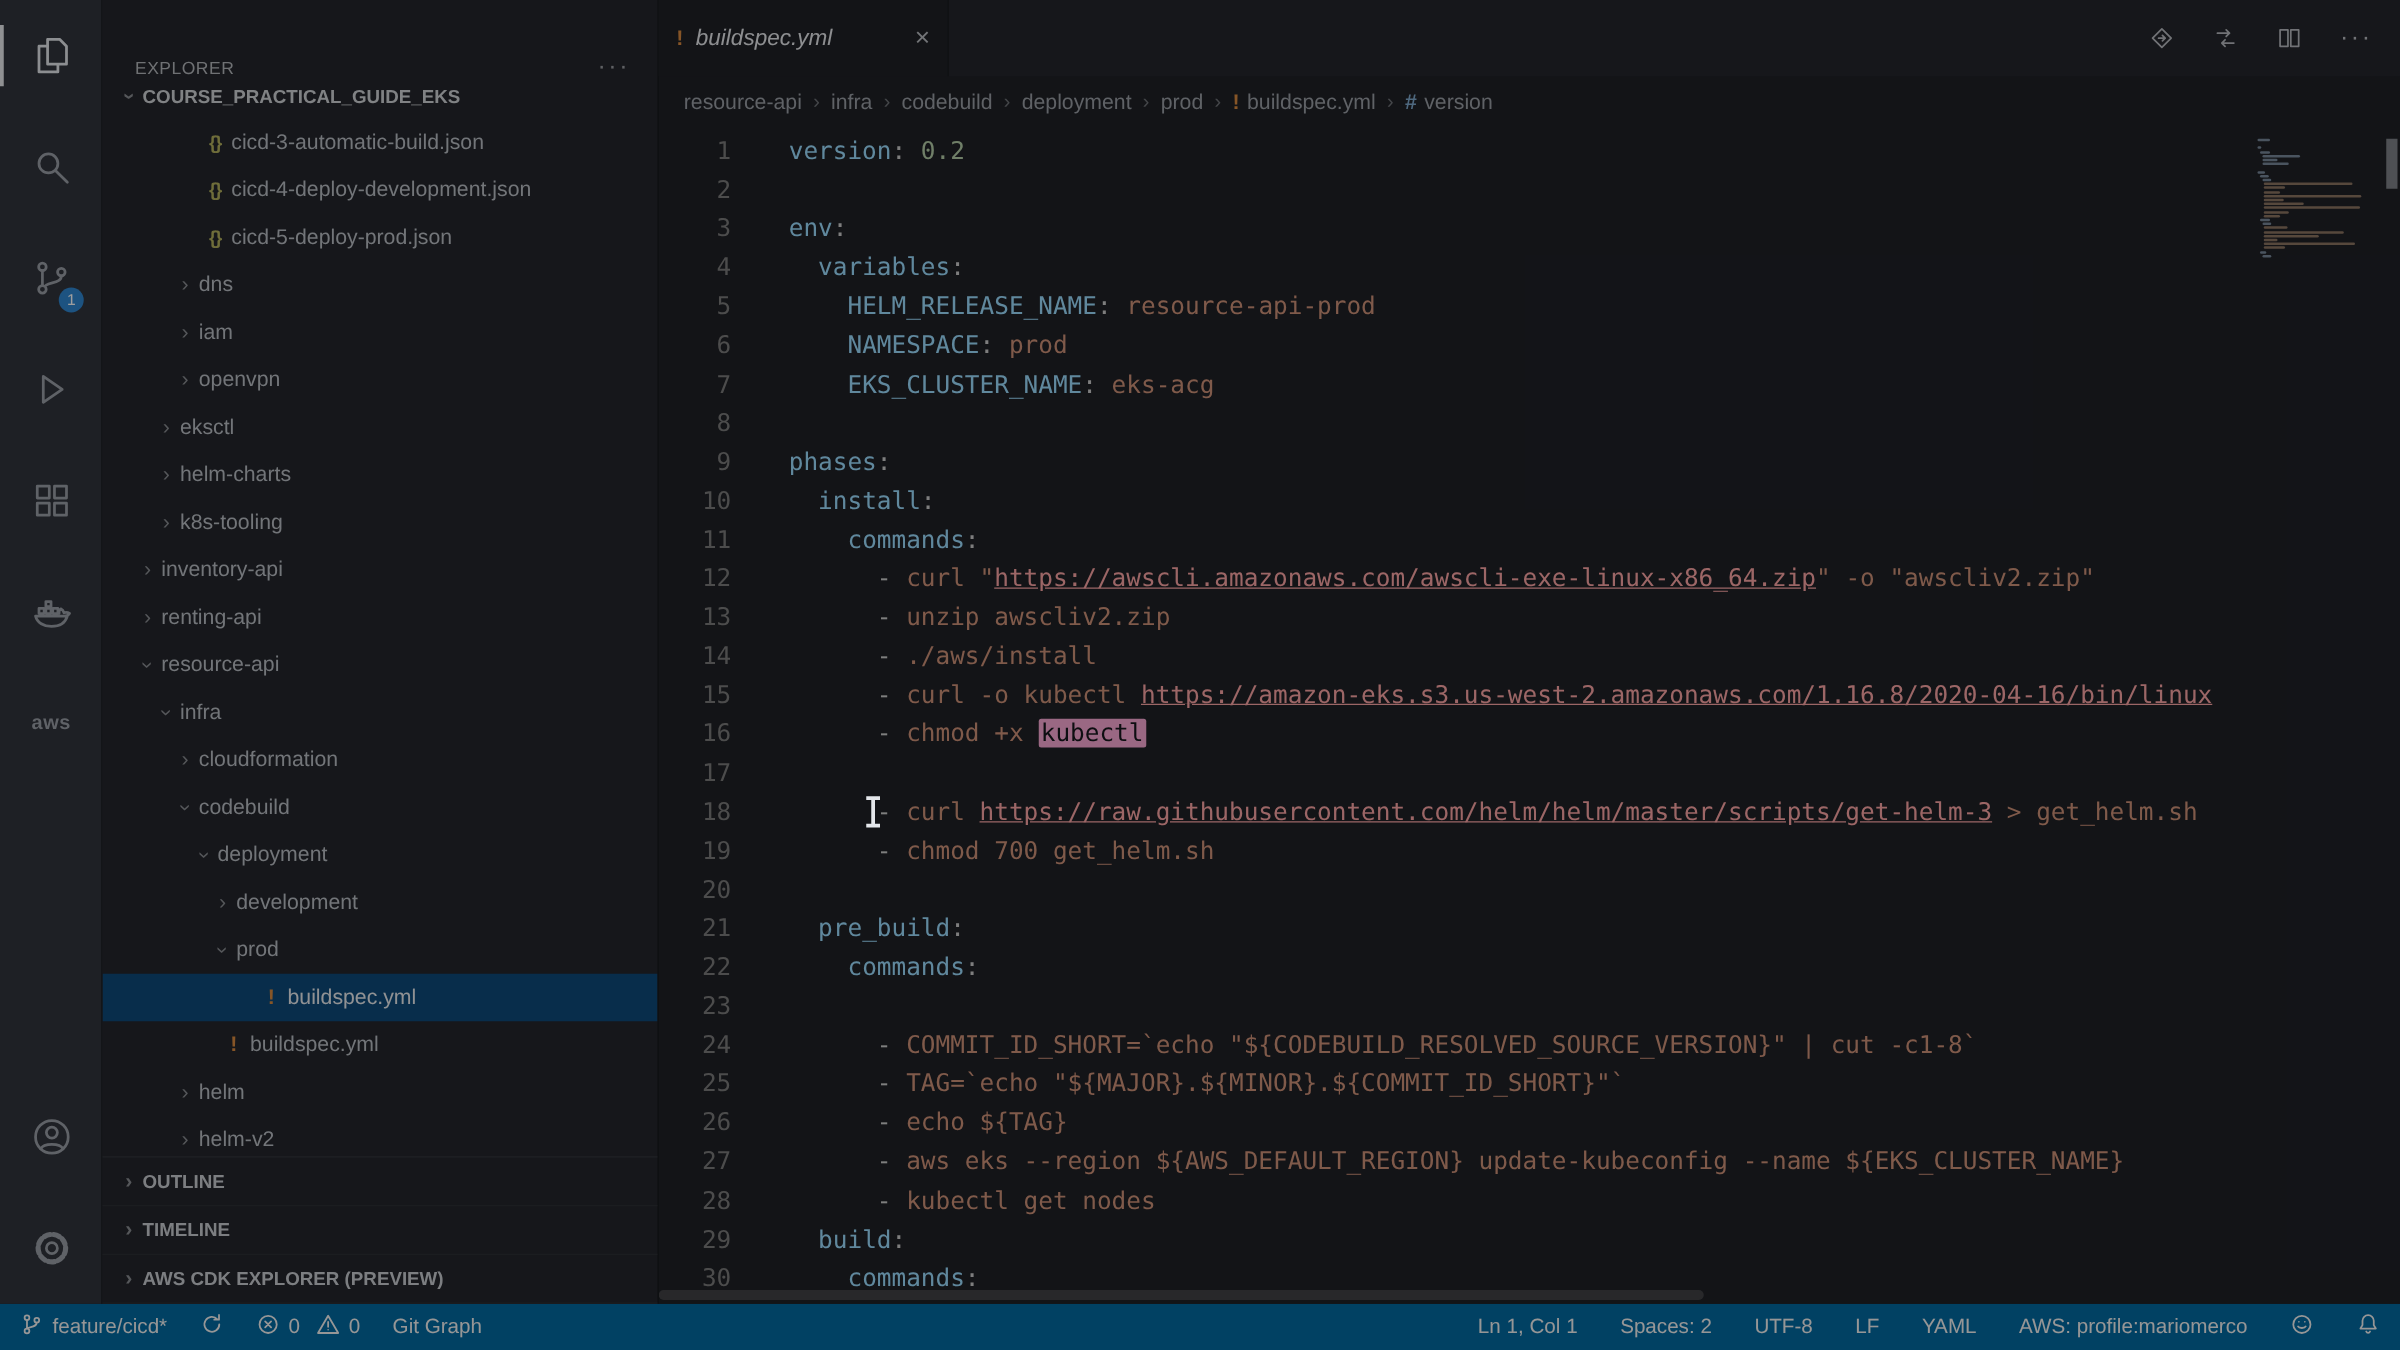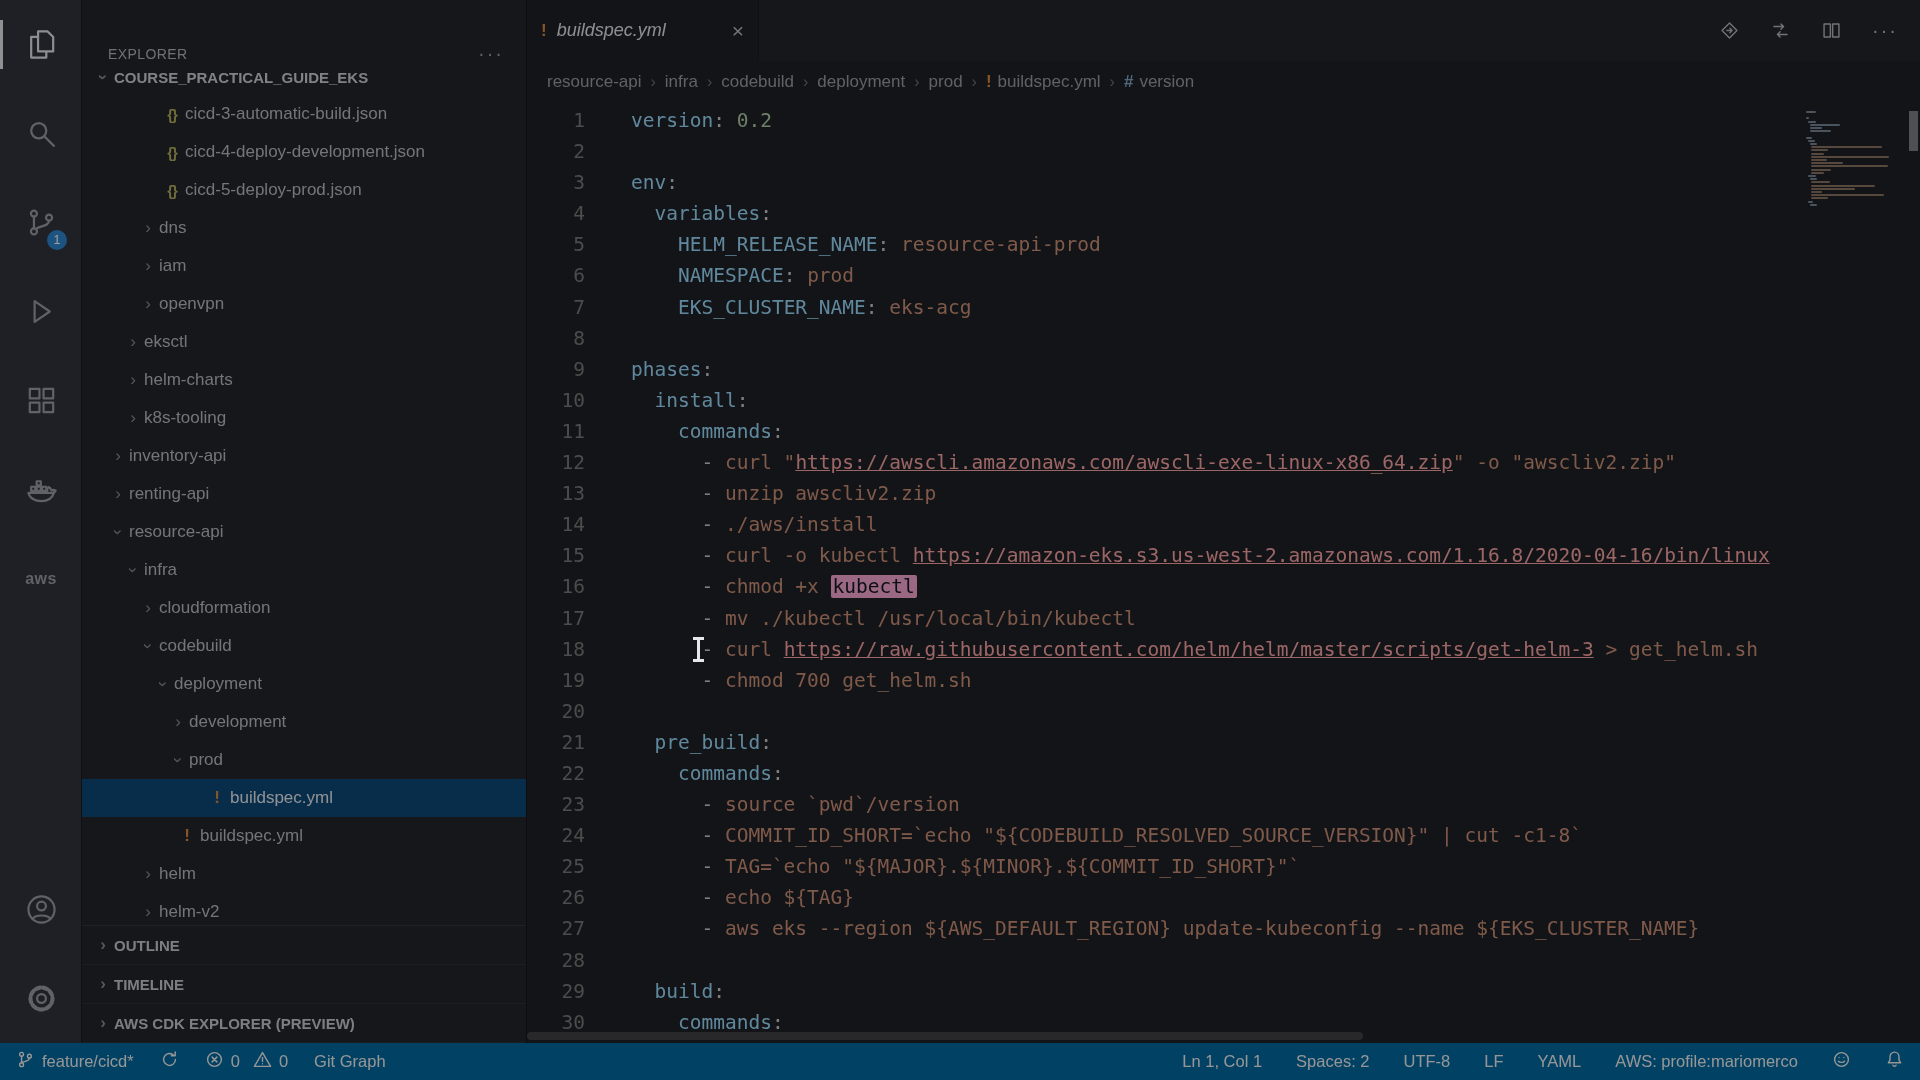--- a/index.html
+++ b/index.html
@@ -368,32 +368,32 @@
           <div class="line"><span class="ln">7</span><span class="lc"><span class="t-p">    </span><span class="t-k">EKS_CLUSTER_NAME</span><span class="t-p">: </span><span class="t-s">eks-acg</span></span></div>
           <div class="line"><span class="ln">8</span><span class="lc"></span></div>
           <div class="line"><span class="ln">9</span><span class="lc"><span class="t-k">phases</span><span class="t-p">:</span></span></div>
           <div class="line"><span class="ln">10</span><span class="lc"><span class="t-p">  </span><span class="t-k">install</span><span class="t-p">:</span></span></div>
           <div class="line"><span class="ln">11</span><span class="lc"><span class="t-p">    </span><span class="t-k">commands</span><span class="t-p">:</span></span></div>
           <div class="line"><span class="ln">12</span><span class="lc"><span class="t-p">      - </span><span class="t-s">curl "</span><span class="t-u">https://awscli.amazonaws.com/awscli-exe-linux-x86_64.zip</span><span class="t-s">" -o "awscliv2.zip"</span></span></div>
           <div class="line"><span class="ln">13</span><span class="lc"><span class="t-p">      - </span><span class="t-s">unzip awscliv2.zip</span></span></div>
           <div class="line"><span class="ln">14</span><span class="lc"><span class="t-p">      - </span><span class="t-s">./aws/install</span></span></div>
           <div class="line"><span class="ln">15</span><span class="lc"><span class="t-p">      - </span><span class="t-s">curl -o kubectl </span><span class="t-u">https://amazon-eks.s3.us-west-2.amazonaws.com/1.16.8/2020-04-16/bin/linux</span></span></div>
           <div class="line"><span class="ln">16</span><span class="lc"><span class="t-p">      - </span><span class="t-s">chmod +x </span><span class="t-h">kubectl</span></span></div>
-          <div class="line"><span class="ln">17</span><span class="lc"><span class="t-p">      - </span><span class="t-s">mv ./kubectl /usr/local/bin/kubectl</span></span></div>
+          <div class="line"><span class="ln">17</span></div>
           <div class="line"><span class="ln">18</span><span class="lc"><span class="t-p">      - </span><span class="t-s">curl </span><span class="t-u">https://raw.githubusercontent.com/helm/helm/master/scripts/get-helm-3</span><span class="t-s"> &gt; get_helm.sh</span></span></div>
           <div class="line"><span class="ln">19</span><span class="lc"><span class="t-p">      - </span><span class="t-s">chmod 700 get_helm.sh</span></span></div>
           <div class="line"><span class="ln">20</span></div>
           <div class="line"><span class="ln">21</span><span class="lc"><span class="t-p">  </span><span class="t-k">pre_build</span><span class="t-p">:</span></span></div>
           <div class="line"><span class="ln">22</span><span class="lc"><span class="t-p">    </span><span class="t-k">commands</span><span class="t-p">:</span></span></div>
-          <div class="line"><span class="ln">23</span><span class="lc"><span class="t-p">      - </span><span class="t-s">source `pwd`/version</span></span></div>
+          <div class="line"><span class="ln">23</span></div>
           <div class="line"><span class="ln">24</span><span class="lc"><span class="t-p">      - </span><span class="t-s">COMMIT_ID_SHORT=`echo "${CODEBUILD_RESOLVED_SOURCE_VERSION}" | cut -c1-8`</span></span></div>
           <div class="line"><span class="ln">25</span><span class="lc"><span class="t-p">      - </span><span class="t-s">TAG=`echo "${MAJOR}.${MINOR}.${COMMIT_ID_SHORT}"`</span></span></div>
           <div class="line"><span class="ln">26</span><span class="lc"><span class="t-p">      - </span><span class="t-s">echo ${TAG}</span></span></div>
           <div class="line"><span class="ln">27</span><span class="lc"><span class="t-p">      - </span><span class="t-s">aws eks --region ${AWS_DEFAULT_REGION} update-kubeconfig --name ${EKS_CLUSTER_NAME}</span></span></div>
-          <div class="line"><span class="ln">28</span></div>
+          <div class="line"><span class="ln">28</span><span class="lc"><span class="t-p">      - </span><span class="t-s">kubectl get nodes</span></span></div>
           <div class="line"><span class="ln">29</span><span class="lc"><span class="t-p">  </span><span class="t-k">build</span><span class="t-p">:</span></span></div>
           <div class="line"><span class="ln">30</span><span class="lc"><span class="t-p">    </span><span class="t-k">commands</span><span class="t-p">:</span></span></div>
         </div>
       <div class="minimap" id="minimap">
           <div class="mm-bar" style="top: 8px; left: 4px; width: 10.2px; background: rgb(143, 163, 184);"></div>
           <div class="mm-bar" style="top: 14.4px; left: 4px; width: 3.4px; background: rgb(143, 163, 184);"></div>
           <div class="mm-bar" style="top: 17.6px; left: 5.8px; width: 8.5px; background: rgb(143, 163, 184);"></div>
           <div class="mm-bar" style="top: 20.8px; left: 7.6px; width: 30.6px; background: rgb(143, 163, 184);"></div>
           <div class="mm-bar" style="top: 24px; left: 7.6px; width: 12.75px; background: rgb(143, 163, 184);"></div>
           <div class="mm-bar" style="top: 27.2px; left: 7.6px; width: 21.25px; background: rgb(143, 163, 184);"></div>

